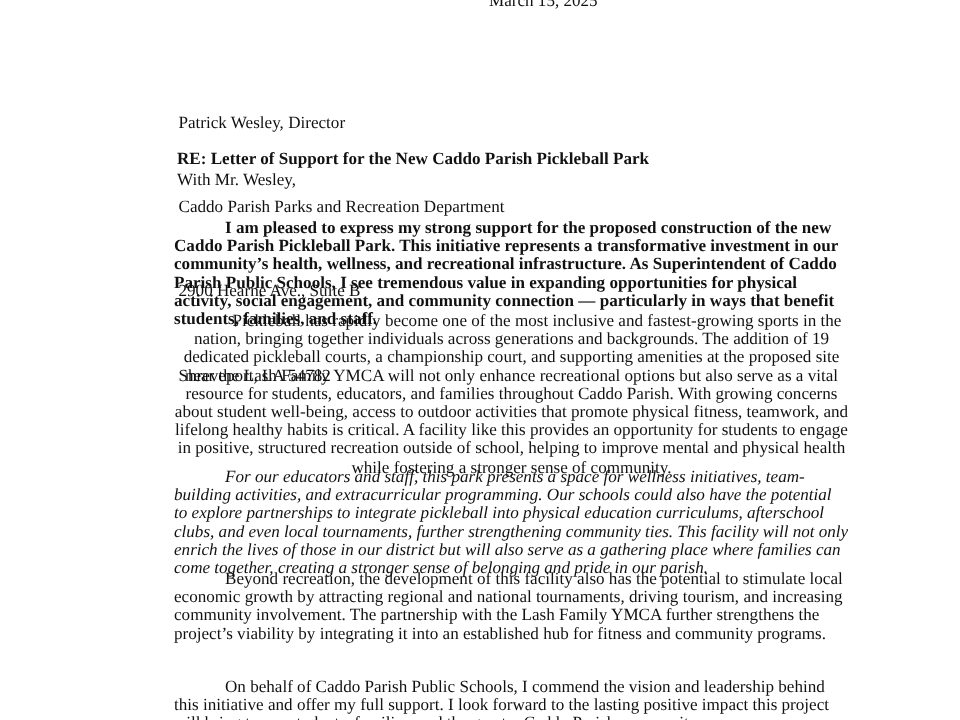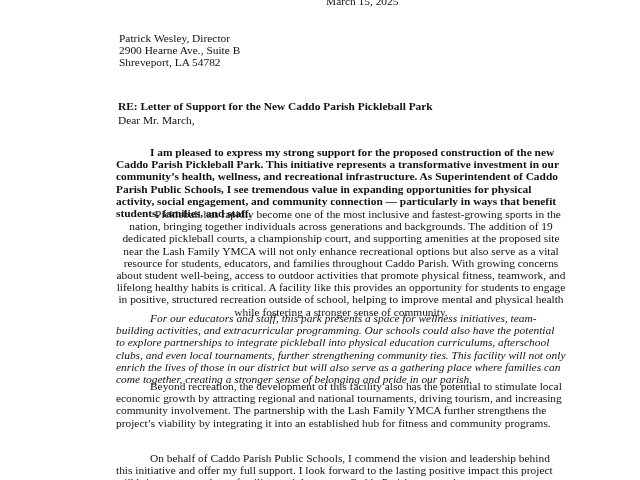--- a/index.html
+++ b/index.html
@@ -26,21 +26,21 @@
       position: absolute;
       left: 326px;
       top: -5px;
       white-space: nowrap;
     }
     .address {
       position: absolute;
       left: 119px;
       top: 32px;
     }
-    .address div { white-space: nowrap; }
+    .address div { white-space: nowrap; margin-top: 44px; }
     .re-line {
       position: absolute;
       left: 118px;
       top: 100px;
       font-weight: bold;
       white-space: nowrap;
     }
     .salutation {
       position: absolute;
       left: 118px;
@@ -61,26 +61,27 @@
     .p5 { top: 452px; }
   </style>
 </head>
 <body>
 
 <div class="page">
   <div class="date">March 15, 2025</div>
 
   <div class="address">
     <div>Patrick Wesley, Director</div>
+    <div>Caddo Parish Parks and Recreation Department</div>
     <div>2900 Hearne Ave., Suite B</div>
     <div>Shreveport, LA 54782</div>
   </div>
 
   <div class="re-line">RE: Letter of Support for the New Caddo Parish Pickleball Park</div>
 
-  <div class="salutation">Dear Mr. March,</div>
+  <div class="salutation">With Mr. Wesley,</div>
 
   <p class="body-para p1" style="margin:0">I am pleased to express my strong support for the proposed construction of the new Caddo Parish Pickleball Park. This initiative represents a transformative investment in our community’s health, wellness, and recreational infrastructure. As Superintendent of Caddo Parish Public Schools, I see tremendous value in expanding opportunities for physical activity, social engagement, and community connection — particularly in ways that benefit students, families, and staff.</p>
   <p class="body-para p2" style="margin:0">Pickleball has rapidly become one of the most inclusive and fastest-growing sports in the nation, bringing together individuals across generations and backgrounds. The addition of 19 dedicated pickleball courts, a championship court, and supporting amenities at the proposed site near the Lash Family YMCA will not only enhance recreational options but also serve as a vital resource for students, educators, and families throughout Caddo Parish. With growing concerns about student well-being, access to outdoor activities that promote physical fitness, teamwork, and lifelong healthy habits is critical. A facility like this provides an opportunity for students to engage in positive, structured recreation outside of school, helping to improve mental and physical health while fostering a stronger sense of community.</p>
   <p class="body-para p3" style="margin:0">For our educators and staff, this park presents a space for wellness initiatives, team-building activities, and extracurricular programming. Our schools could also have the potential to explore partnerships to integrate pickleball into physical education curriculums, afterschool clubs, and even local tournaments, further strengthening community ties. This facility will not only enrich the lives of those in our district but will also serve as a gathering place where families can come together, creating a stronger sense of belonging and pride in our parish.</p>
   <p class="body-para p4" style="margin:0">Beyond recreation, the development of this facility also has the potential to stimulate local economic growth by attracting regional and national tournaments, driving tourism, and increasing community involvement. The partnership with the Lash Family YMCA further strengthens the project’s viability by integrating it into an established hub for fitness and community programs.</p>
   <p class="body-para p5" style="margin:0">On behalf of Caddo Parish Public Schools, I commend the vision and leadership behind this initiative and offer my full support. I look forward to the lasting positive impact this project will bring to our students, families, and the greater Caddo Parish community.</p>
 </div>
 
 </body></html>

